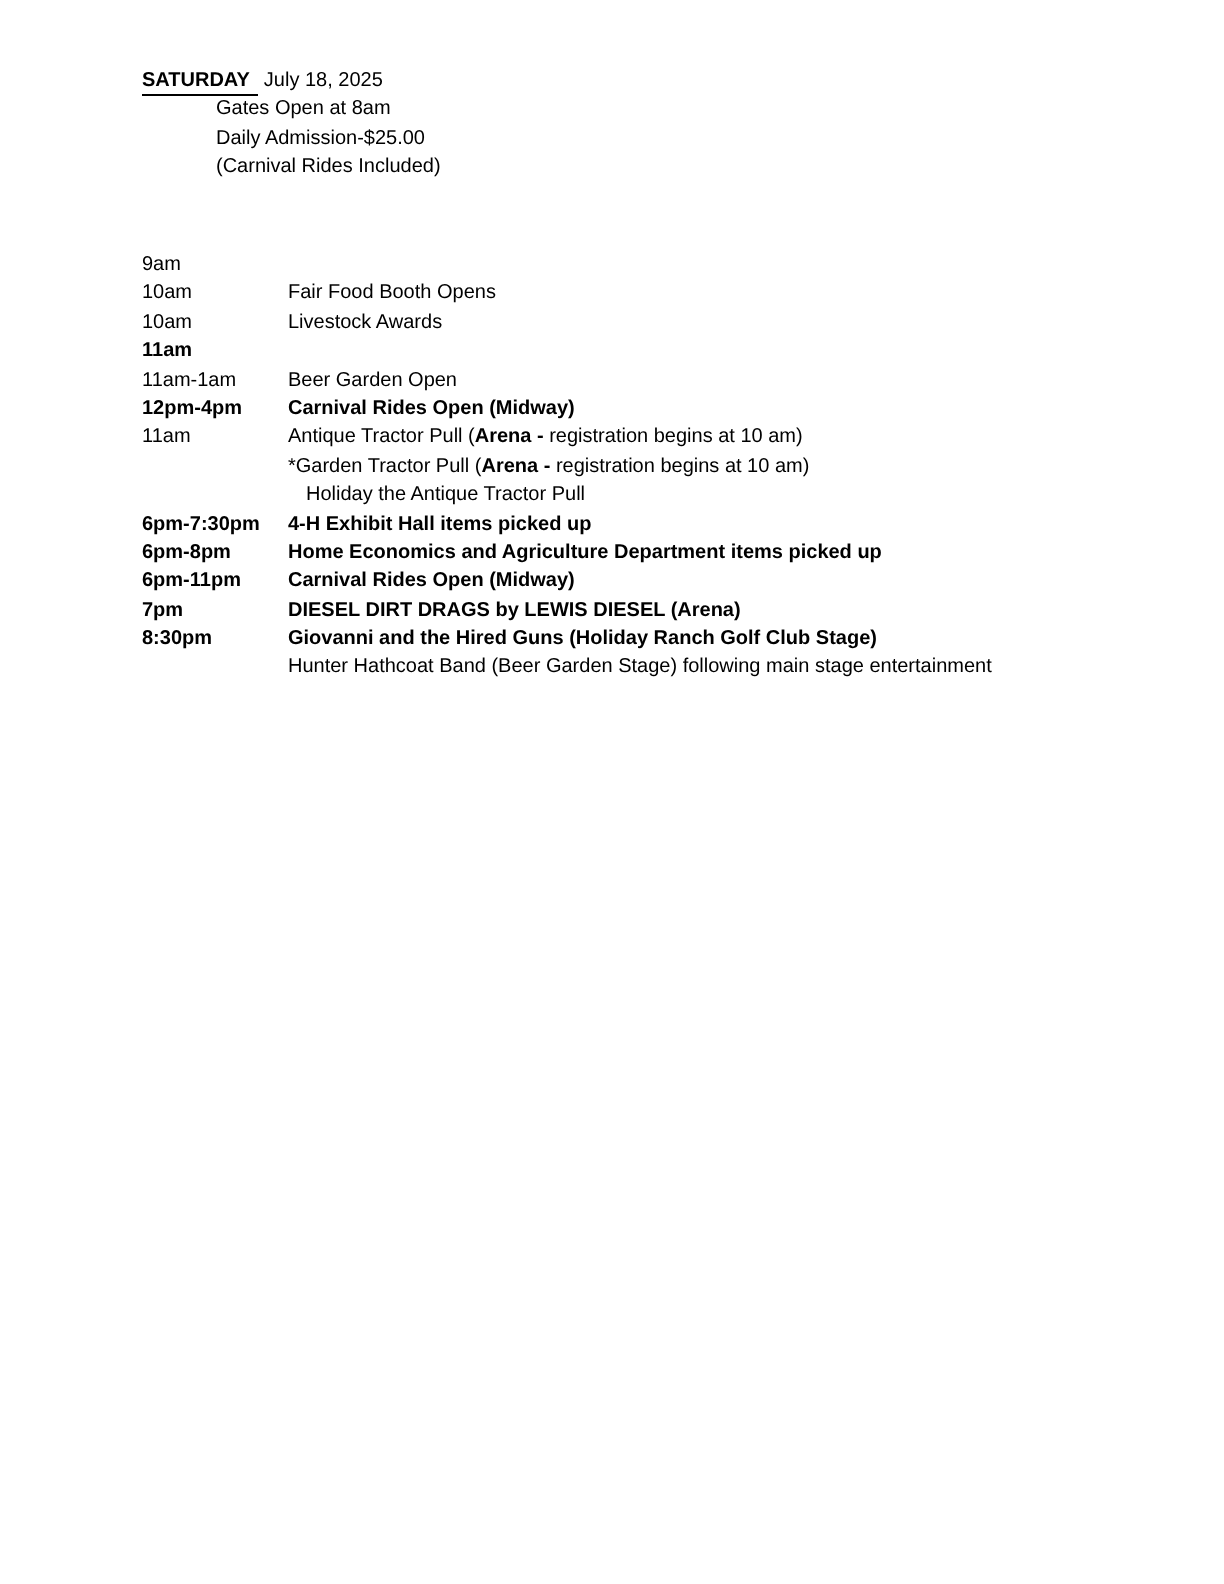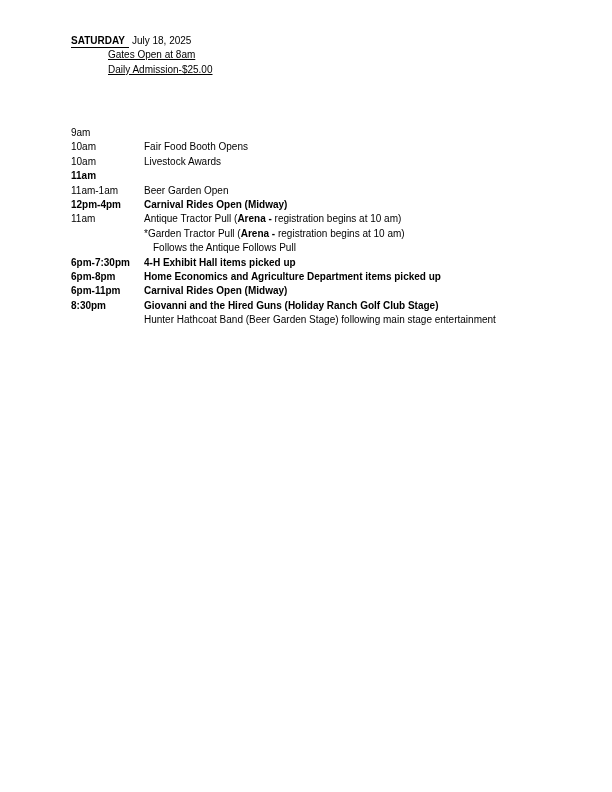--- a/index.html
+++ b/index.html
@@ -16,37 +16,38 @@
   }
   .header { position: absolute; left: 71px; top: 34px; white-space: nowrap; }
   .day {
     font-weight: bold;
     display: inline-block;
     border-bottom: 1.5px solid #000;
     padding-right: 4px;
     margin-right: 3px;
     line-height: 13px;
   }
-  .info-line { padding-left: 37px; text-decoration: underline; }
+  .info-line { padding-left: 37px; }
   .schedule { position: absolute; left: 71px; top: 126px; white-space: nowrap; }
   .row { display: flex; height: 14.4px; justify-content: space-between; }
   .time { flex: 0 0 73px; width: 73px; }
   .desc { flex: 1 1 auto; }
   .b { font-weight: bold; }
 </style>
 </head>
 <body>
 
 <div class="page" style="background: rgb(255, 255, 255); color: rgb(0, 0, 0);">
   <div class="header">
     <div class="line">
       <span class="day">SATURDAY</span><span class="date">July 18, 2025</span>
     </div>
     <div class="info-line">Gates Open at 8am</div>
     <div class="info-line">Daily Admission-$25.00</div>
+    <div class="info-line">(Carnival Rides Included)</div>
   </div>
 
   <div class="schedule">
       <div class="row">
         <span class="time">9am</span>
       </div>
       <div class="row">
         <span class="time">10am</span>
         <span class="desc"><span class="">Fair Food Booth Opens</span></span>
       </div>
@@ -68,35 +69,39 @@
       <div class="row">
         <span class="time">11am</span>
         <span class="desc"><span class="">Antique Tractor Pull (</span><span class="b">Arena -</span><span class=""> registration begins at 10 am)</span></span>
       </div>
       <div class="row">
         <span class="time"></span>
         <span class="desc"><span class="">*Garden Tractor Pull (</span><span class="b">Arena -</span><span class=""> registration begins at 10 am)</span></span>
       </div>
       <div class="row">
         <span class="time"></span>
-        <span class="desc" style="padding-left: 9px;"><span class="">Follows the Antique Follows Pull</span></span>
+        <span class="desc" style="padding-left: 9px;"><span class="">Holiday the Antique Tractor Pull</span></span>
       </div>
       <div class="row">
         <span class="time b">6pm-7:30pm</span>
         <span class="desc"><span class="b">4-H Exhibit Hall items picked up</span></span>
       </div>
       <div class="row">
         <span class="time b">6pm-8pm</span>
         <span class="desc"><span class="b">Home Economics and Agriculture Department items picked up</span></span>
       </div>
       <div class="row">
         <span class="time b">6pm-11pm</span>
         <span class="desc"><span class="b">Carnival Rides Open (Midway)</span></span>
       </div>
       <div class="row">
+        <span class="time b">7pm</span>
+        <span class="desc"><span class="b">DIESEL DIRT DRAGS by LEWIS DIESEL (Arena)</span></span>
+      </div>
+      <div class="row">
         <span class="time b">8:30pm</span>
         <span class="desc"><span class="b">Giovanni and the Hired Guns (Holiday Ranch Golf Club Stage)</span></span>
       </div>
       <div class="row">
         <span class="time"></span>
         <span class="desc"><span class="">Hunter Hathcoat Band (Beer Garden Stage) following main stage entertainment</span></span>
       </div>
     </div>
 </div>
 

